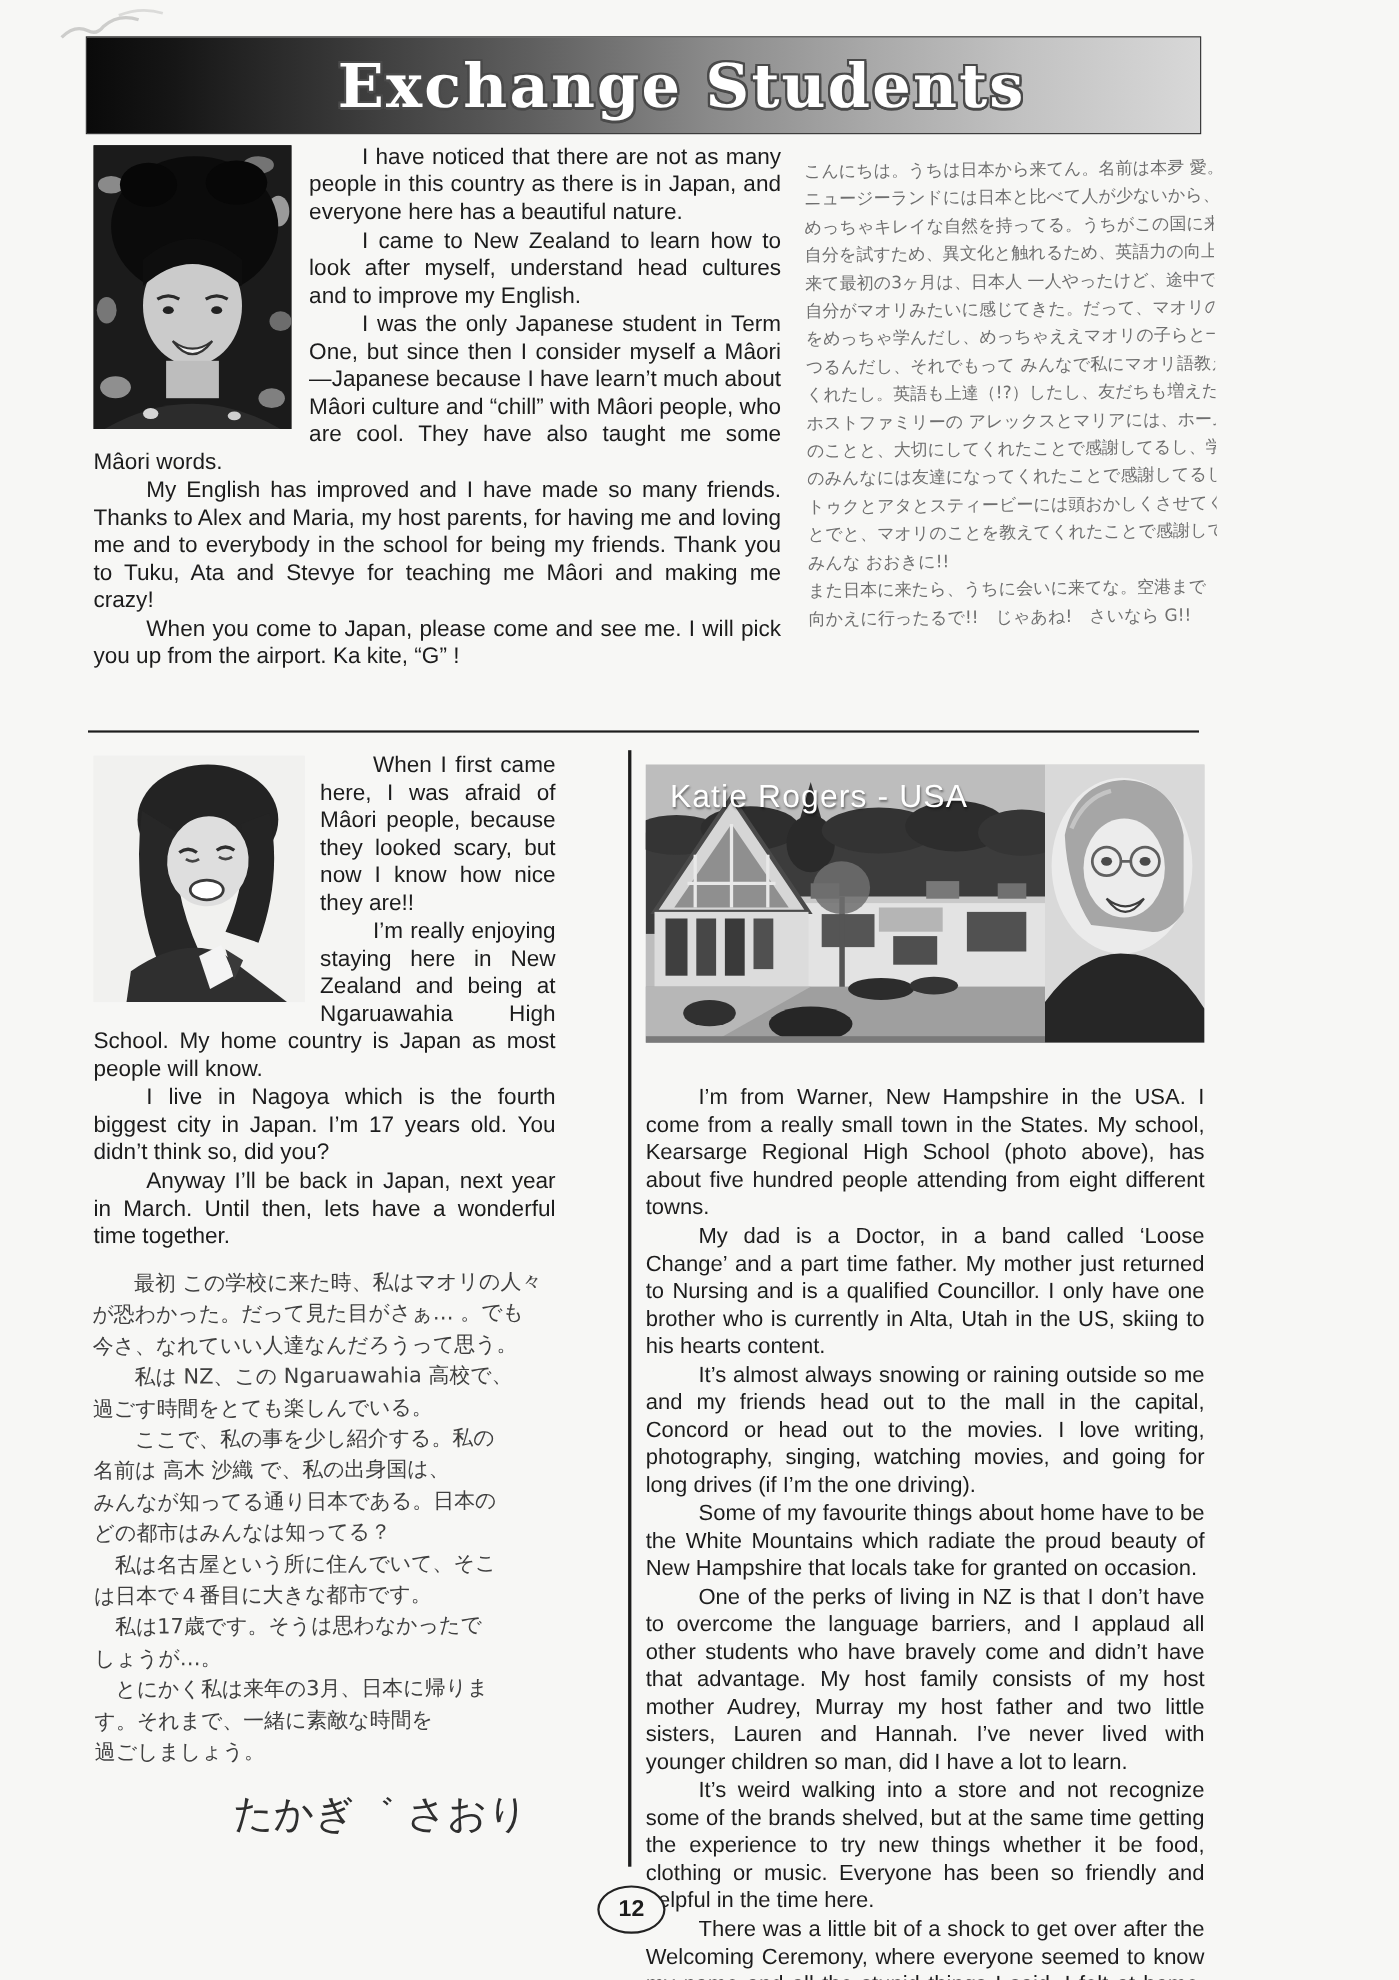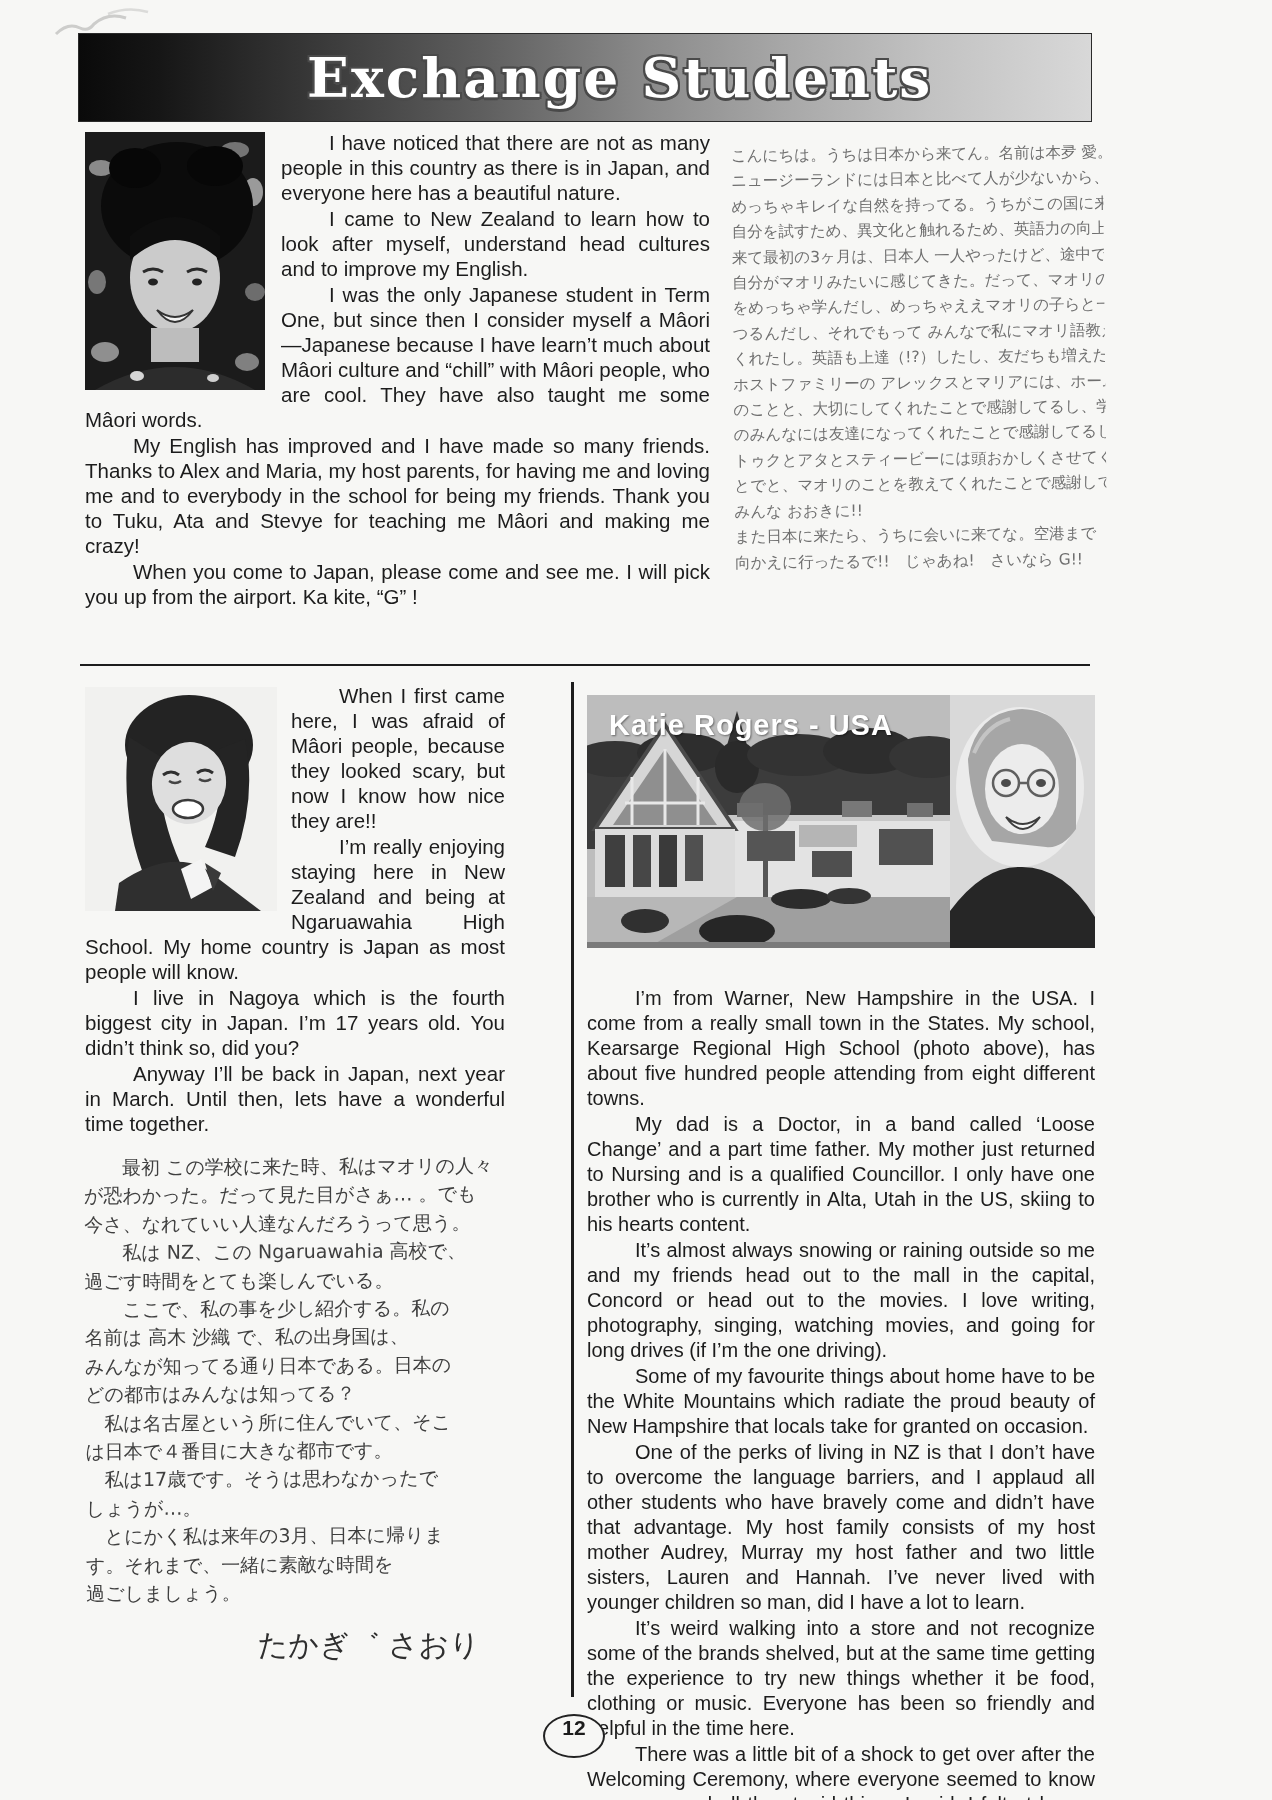--- a/index.html
+++ b/index.html
@@ -42,39 +42,39 @@
   .vr-divider{position:absolute;left:571px;top:682px;width:3px;height:1015px;background:#1d1d1d;}
   
   .saori{position:absolute;left:85px;top:683px;width:455px;}
   .saori .body-p{width:420px;}
   .saori-photo{float:left;width:192px;height:224px;margin:4px 14px 4px 0;background:#f0f0f0;}
   .jp-block-saori{
     margin-top:16px;color:#3f3f3f;font-family:"DejaVu Sans",sans-serif;
     transform:rotate(-0.3deg);
   }
   .jp-block-saori div{font-size:19px;line-height:28.4px;white-space:nowrap;overflow:hidden;}
-  .signature{margin-top:18px;text-align:right;padding-right:60px;font-size:30px;color:#2f2f2f;
-    font-family:Liberation Serif, serif;}
+  .signature{margin-top:18px;text-align:right;padding-right:60px;font-size:36px;color:#2f2f2f;
+    font-family:Liberation Sans, sans-serif;}
   
   .katie{position:absolute;left:587px;top:695px;width:508px;}
   .katie-photos{position:relative;width:508px;height:253px;background:#cfcfcf;}
   .katie-school{position:absolute;left:0;top:0;width:363px;height:253px;}
   .katie-portrait{position:absolute;left:363px;top:0;width:145px;height:253px;}
   .katie-heading{
     position:absolute;left:22px;top:14px;margin:0;
-    color:#ffffff;font-size:29px;font-weight:bold;letter-spacing:1px;
+    color:#ffffff;font-size:29px;font-weight:normal;letter-spacing:1px;
     text-shadow:1px 1px 2px rgba(0,0,0,.45);white-space:nowrap;
   }
   .katie-text{margin-top:38px;}
   .katie-text .body-p{font-size:20px;line-height:25px;}
   
   .page-num{
     position:absolute;left:543px;top:1714px;width:58px;height:40px;
     border:2.5px solid #222;border-radius:50%;background:#f7f7f5;
-    display:flex;justify-content:center;
+    display:flex;align-items:center;justify-content:center;
     font-size:21px;font-weight:bold;
   }
 </style>
 </head>
 <body>
 
 <div class="page">
 
   <svg class="smudge" width="130" height="40" viewBox="0 0 130 40">
     <path d="M8 30 Q20 18 32 24 Q40 28 46 20 Q60 8 78 14" stroke="#c2c2c0" stroke-width="3" fill="none" opacity="0.8"></path>

